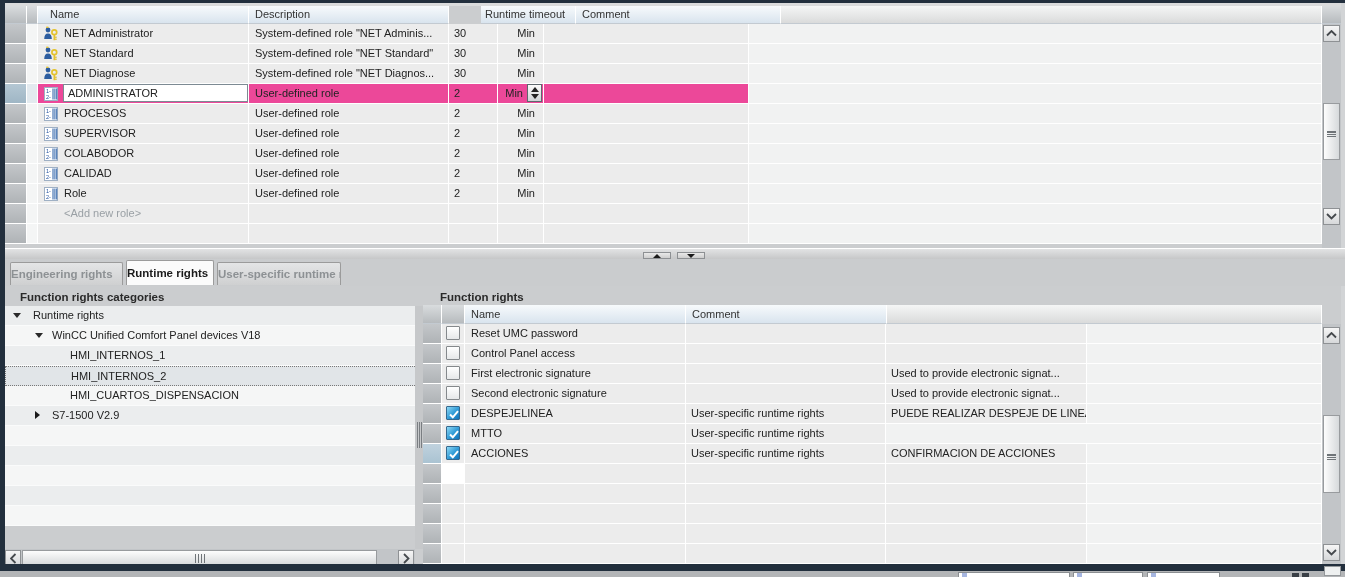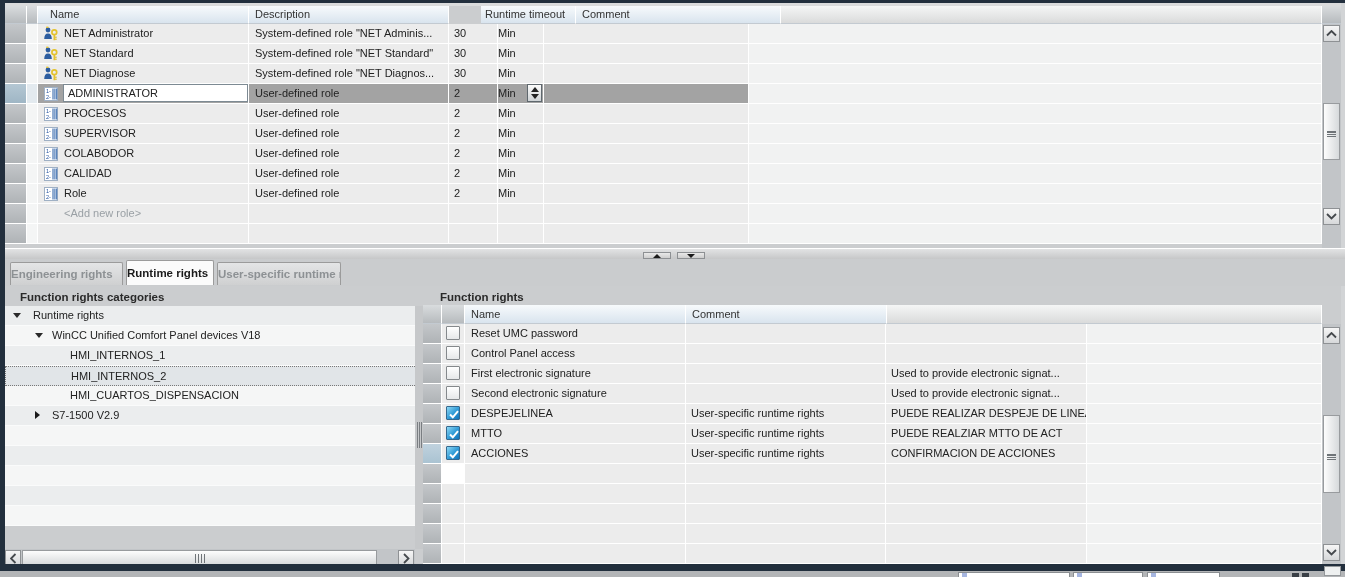--- a/index.html
+++ b/index.html
@@ -26,24 +26,24 @@
   .r-row{display:flex;height:20px;line-height:19px;}
   .cell{box-sizing:border-box;border-right:1px solid #fff;border-bottom:1px solid #fff;
         background:#ececec;white-space:nowrap;overflow:hidden;}
   .cell.g1{width:22px;background:linear-gradient(#c4c7ca,#afb3b6);}
   .cell.g2{width:11px;background:#f4f5f5;}
   .cell.fill{flex:1;background:#f1f2f2;}
   
   .w-name{width:211px;display:flex;}
   .w-desc{width:200px;padding-left:6px;}
   .w-val{width:49px;padding-left:5px;}
-  .w-unit{width:46px;text-align:left;padding-right:8px;position:relative;}
+  .w-unit{width:46px;text-align:right;padding-right:8px;position:relative;}
   .w-com{width:205px;}
   
-  .r-row.sel .cell{background:#a3a3a3;}
+  .r-row.sel .cell{background:#ec4899;}
   .r-row.sel .cell.g1{background:linear-gradient(#b4c7d3,#9fb6c5);}
   .r-row.sel .cell.g2{background:#e3eaef;}
   .r-row.sel .cell.fill{background:#f1f2f2;}
   .r-row.sel .w-unit{padding-right:20px;}
   .ntext{padding-left:1px;}
   .editor{flex:1;height:18px;line-height:16px;margin-top:0;background:#fff;
           border:1px solid #7d8a93;box-sizing:border-box;padding-left:4px;}
   .addtext{color:#9aa0a5;}
   .icon{width:25px;flex:none;display:flex;align-items:center;justify-content:center;}
   
@@ -532,21 +532,20 @@
       <div class="cell fr-g1"></div>
       <div class="cell fr-cb">
         <div class="cb checked">
           <svg width="12" height="12">
             <polyline points="2,6.5 4.8,9.3 10,3.2" fill="none" stroke="#ffffff" stroke-width="2"></polyline>
           </svg>
         </div>
       </div>
       <div class="cell fr-name">MTTO</div>
       <div class="cell fr-group">User-specific runtime rights</div>
-      <div class="cell fr-com">PUEDE REALZIAR MTTO DE ACT</div>
       <div class="cell fill"></div>
     </div>
     <div class="r-row acc">
       <div class="cell fr-g1"></div>
       <div class="cell fr-cb">
         <div class="cb checked">
           <svg width="12" height="12">
             <polyline points="2,6.5 4.8,9.3 10,3.2" fill="none" stroke="#ffffff" stroke-width="2"></polyline>
           </svg>
         </div>

